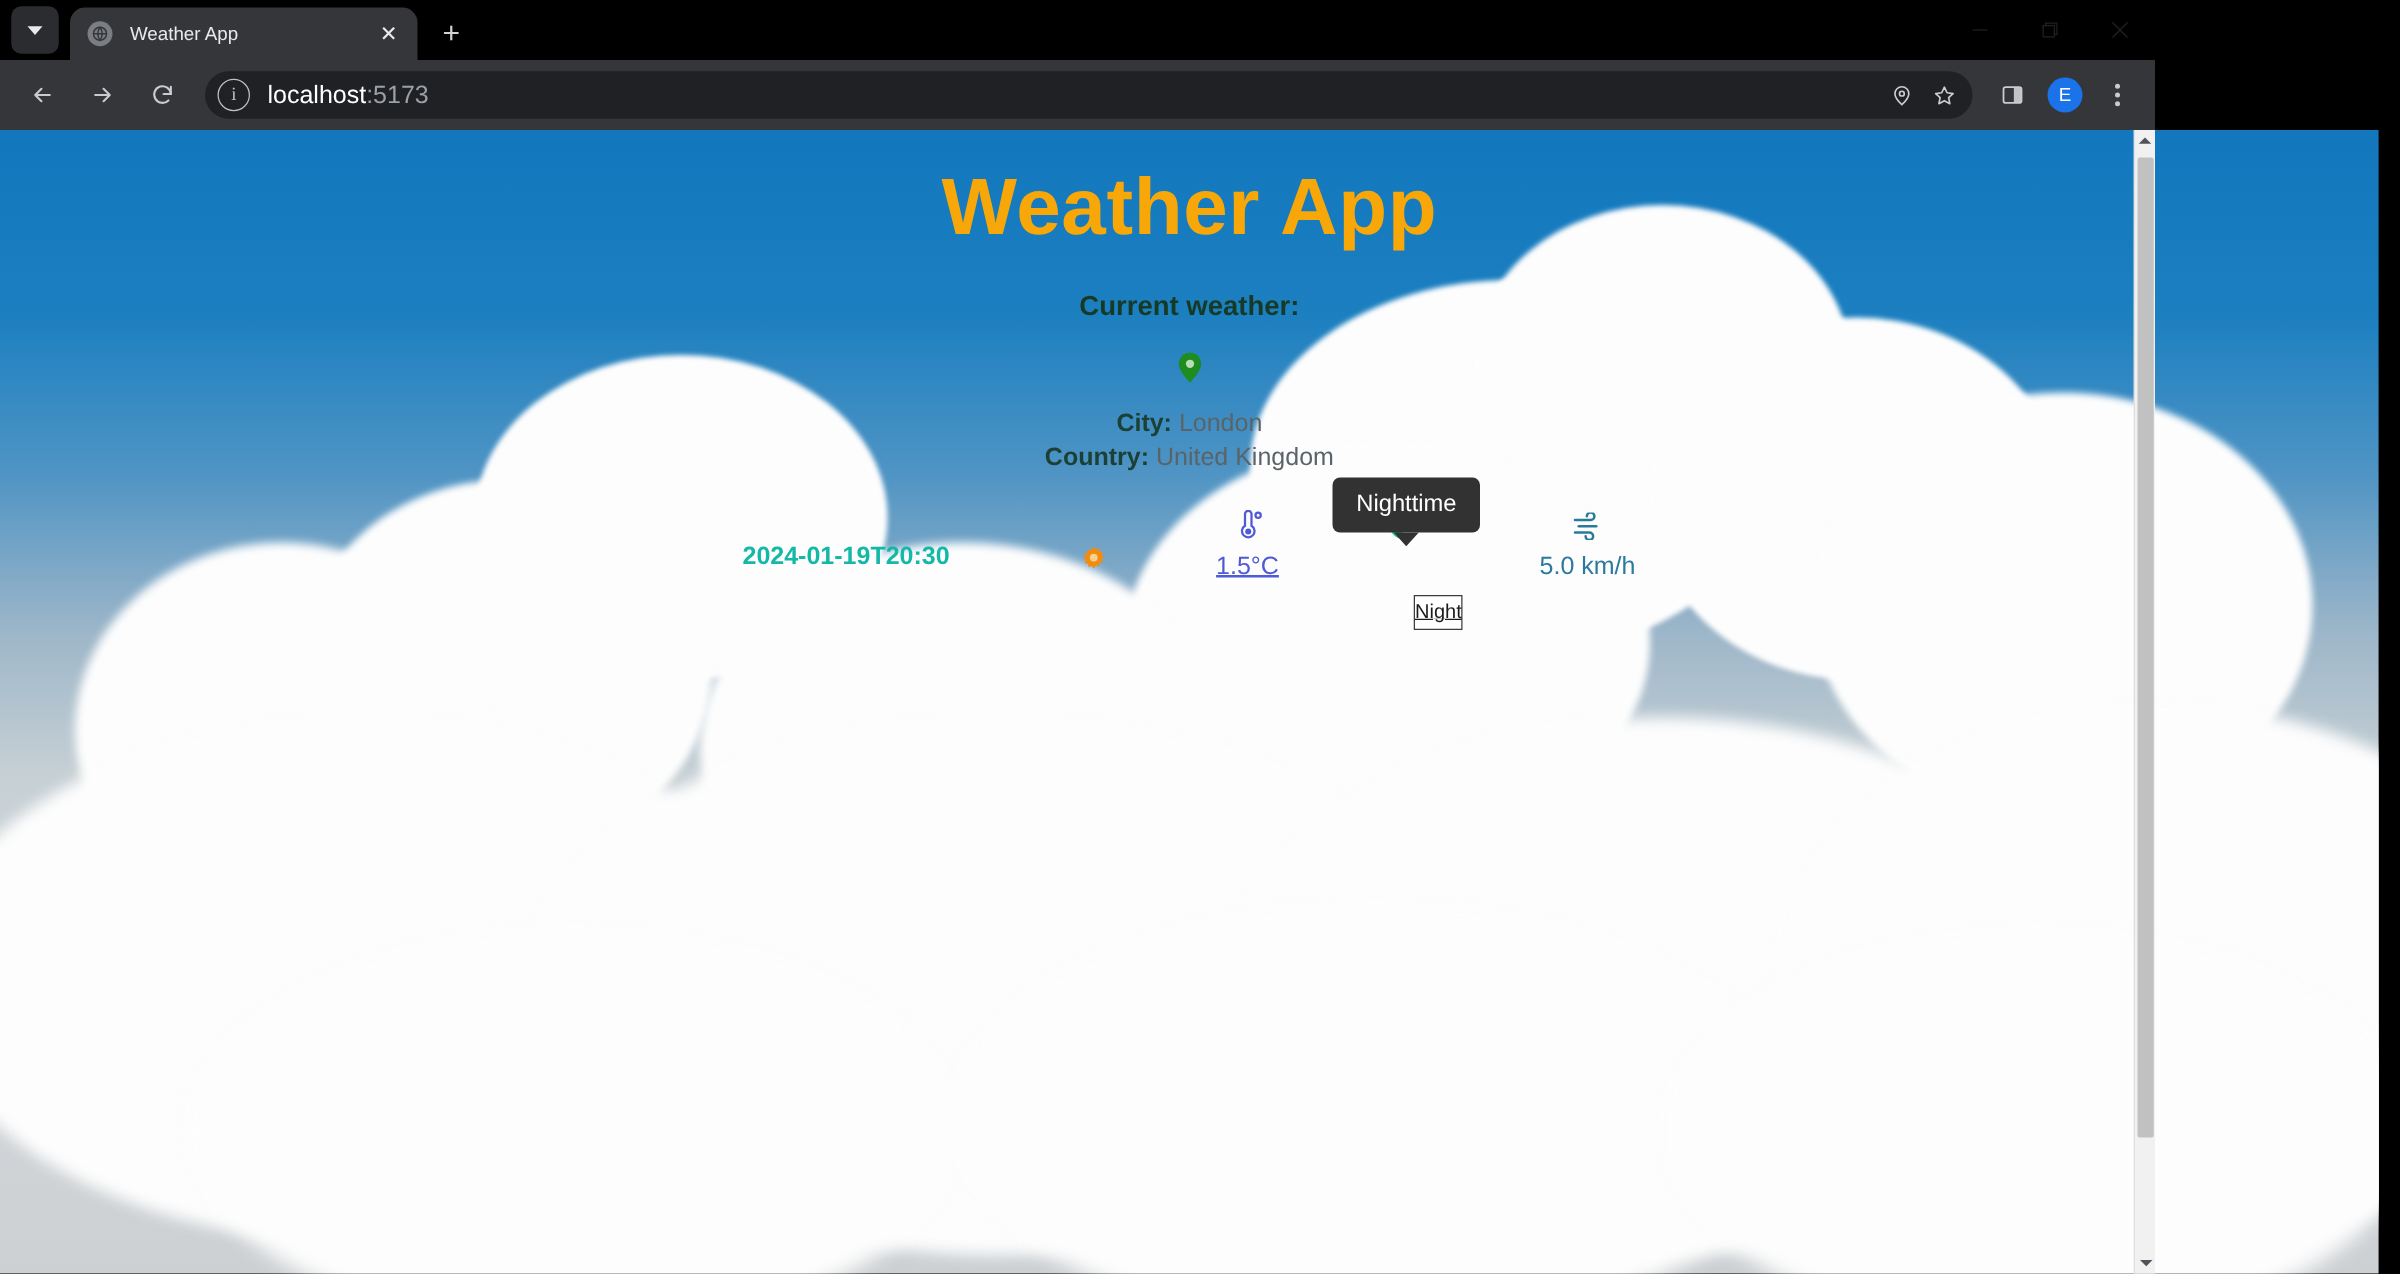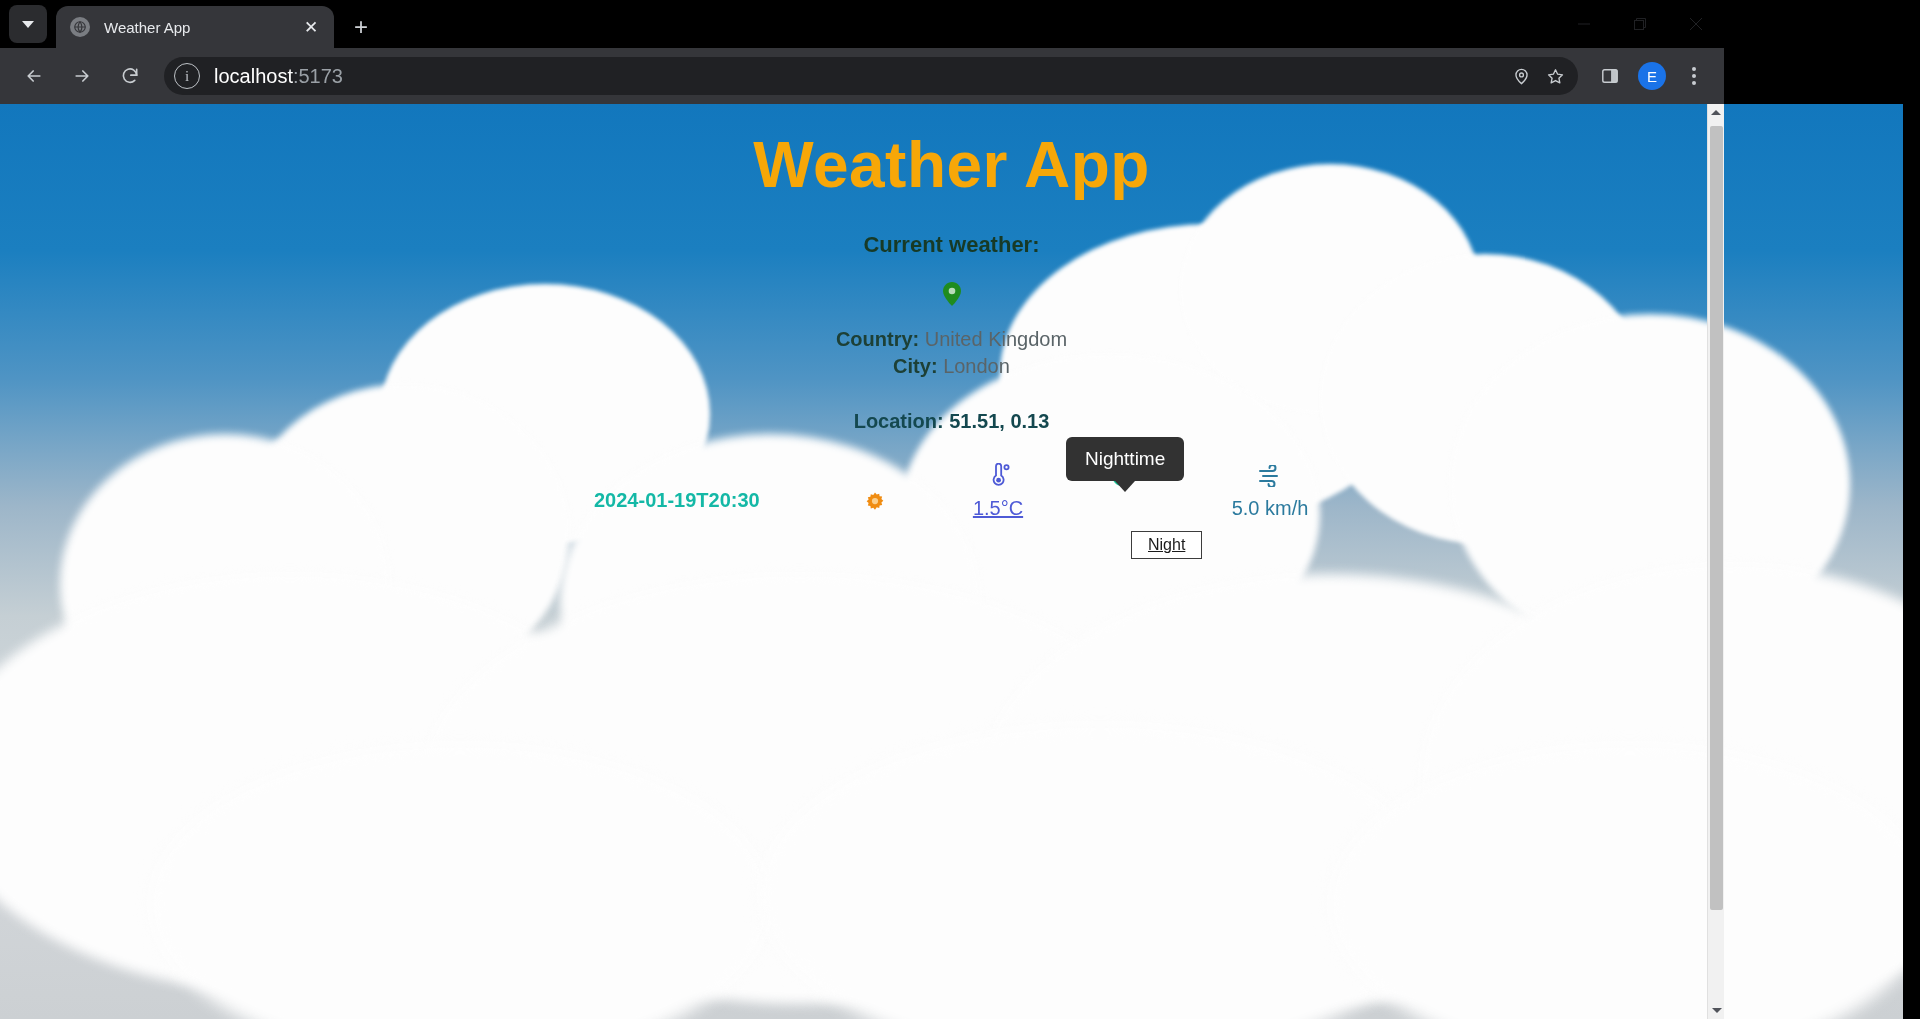--- a/index.html
+++ b/index.html
@@ -155,21 +155,21 @@
     content: ""; position: absolute; left: 50%; top: 100%;
     transform: translateX(-50%);
     border-left: 10px solid transparent;
     border-right: 10px solid transparent;
     border-top: 11px solid #323232;
   }
   .nativetip {
     position: absolute; left: 1131px; top: 72px;
     background: #ffffff; border: 1px solid #3c3c3c;
     color: #1a1a1a; font-size: 16px;
-    padding: 4px 16px; white-space: nowrap; text-decoration: underline;
+    padding: 4px 0; white-space: nowrap; text-decoration: underline;
   }
 
   
   .scrollbar {
     position: absolute; right: 0; top: 104px;
     width: 17px; height: 915px; background: #f1f1f1;
     border-left: 1px solid #e0e0e0;
   }
   .sb-btn { height: 17px; display: flex; align-items: center; justify-content: center; }
   .sb-arrow-up { width:0;height:0;border-left:5px solid transparent;border-right:5px solid transparent;border-bottom:5px solid #50535a; }
@@ -310,29 +310,28 @@
         <div class="section-label">Current weather:</div>
 
         <div class="pin-row">
           <svg width="18" height="24" viewBox="0 0 24 32">
             <path d="M12 0C5.4 0 0 5.4 0 12c0 8.4 12 20 12 20s12-11.6 12-20C24 5.4 18.6 0 12 0z" fill="#1f8c1f"></path>
             <circle cx="12" cy="12" r="4.4" fill="#b9dcb9"></circle>
           </svg>
         </div>
 
         <div class="kv">
+          <b>City:</b>
+          <span>London</span>
+        </div>
+        <div class="kv">
           <b>Country:</b>
           <span>United Kingdom</span>
         </div>
-        <div class="kv">
-          <b>City:</b>
-          <span>London</span>
-        </div>
-
-        <div class="loc-line">Location: 51.51, 0.13</div>
+
 
         <div class="metrics">
 
           <div class="m m-time">2024-01-19T20:30</div>
 
           <div class="m m-sun">
             <div class="m-icon">
               <svg width="22" height="22" viewBox="0 0 24 24" fill="#f08c11">
                 <path d="M12 1.6l1.9 2.1 2.7-.8.4 2.8 2.8.4-.8 2.7 2.1 1.9-2.1 1.9.8 2.7-2.8.4-.4 2.8-2.7-.8L12 20.4l-1.9-2.1-2.7.8-.4-2.8-2.8-.4.8-2.7L2.9 11.3 5 9.4l-.8-2.7 2.8-.4.4-2.8 2.7.8z"></path>
                 <circle cx="12" cy="11" r="3.4" fill="#fbcf8c"></circle>

